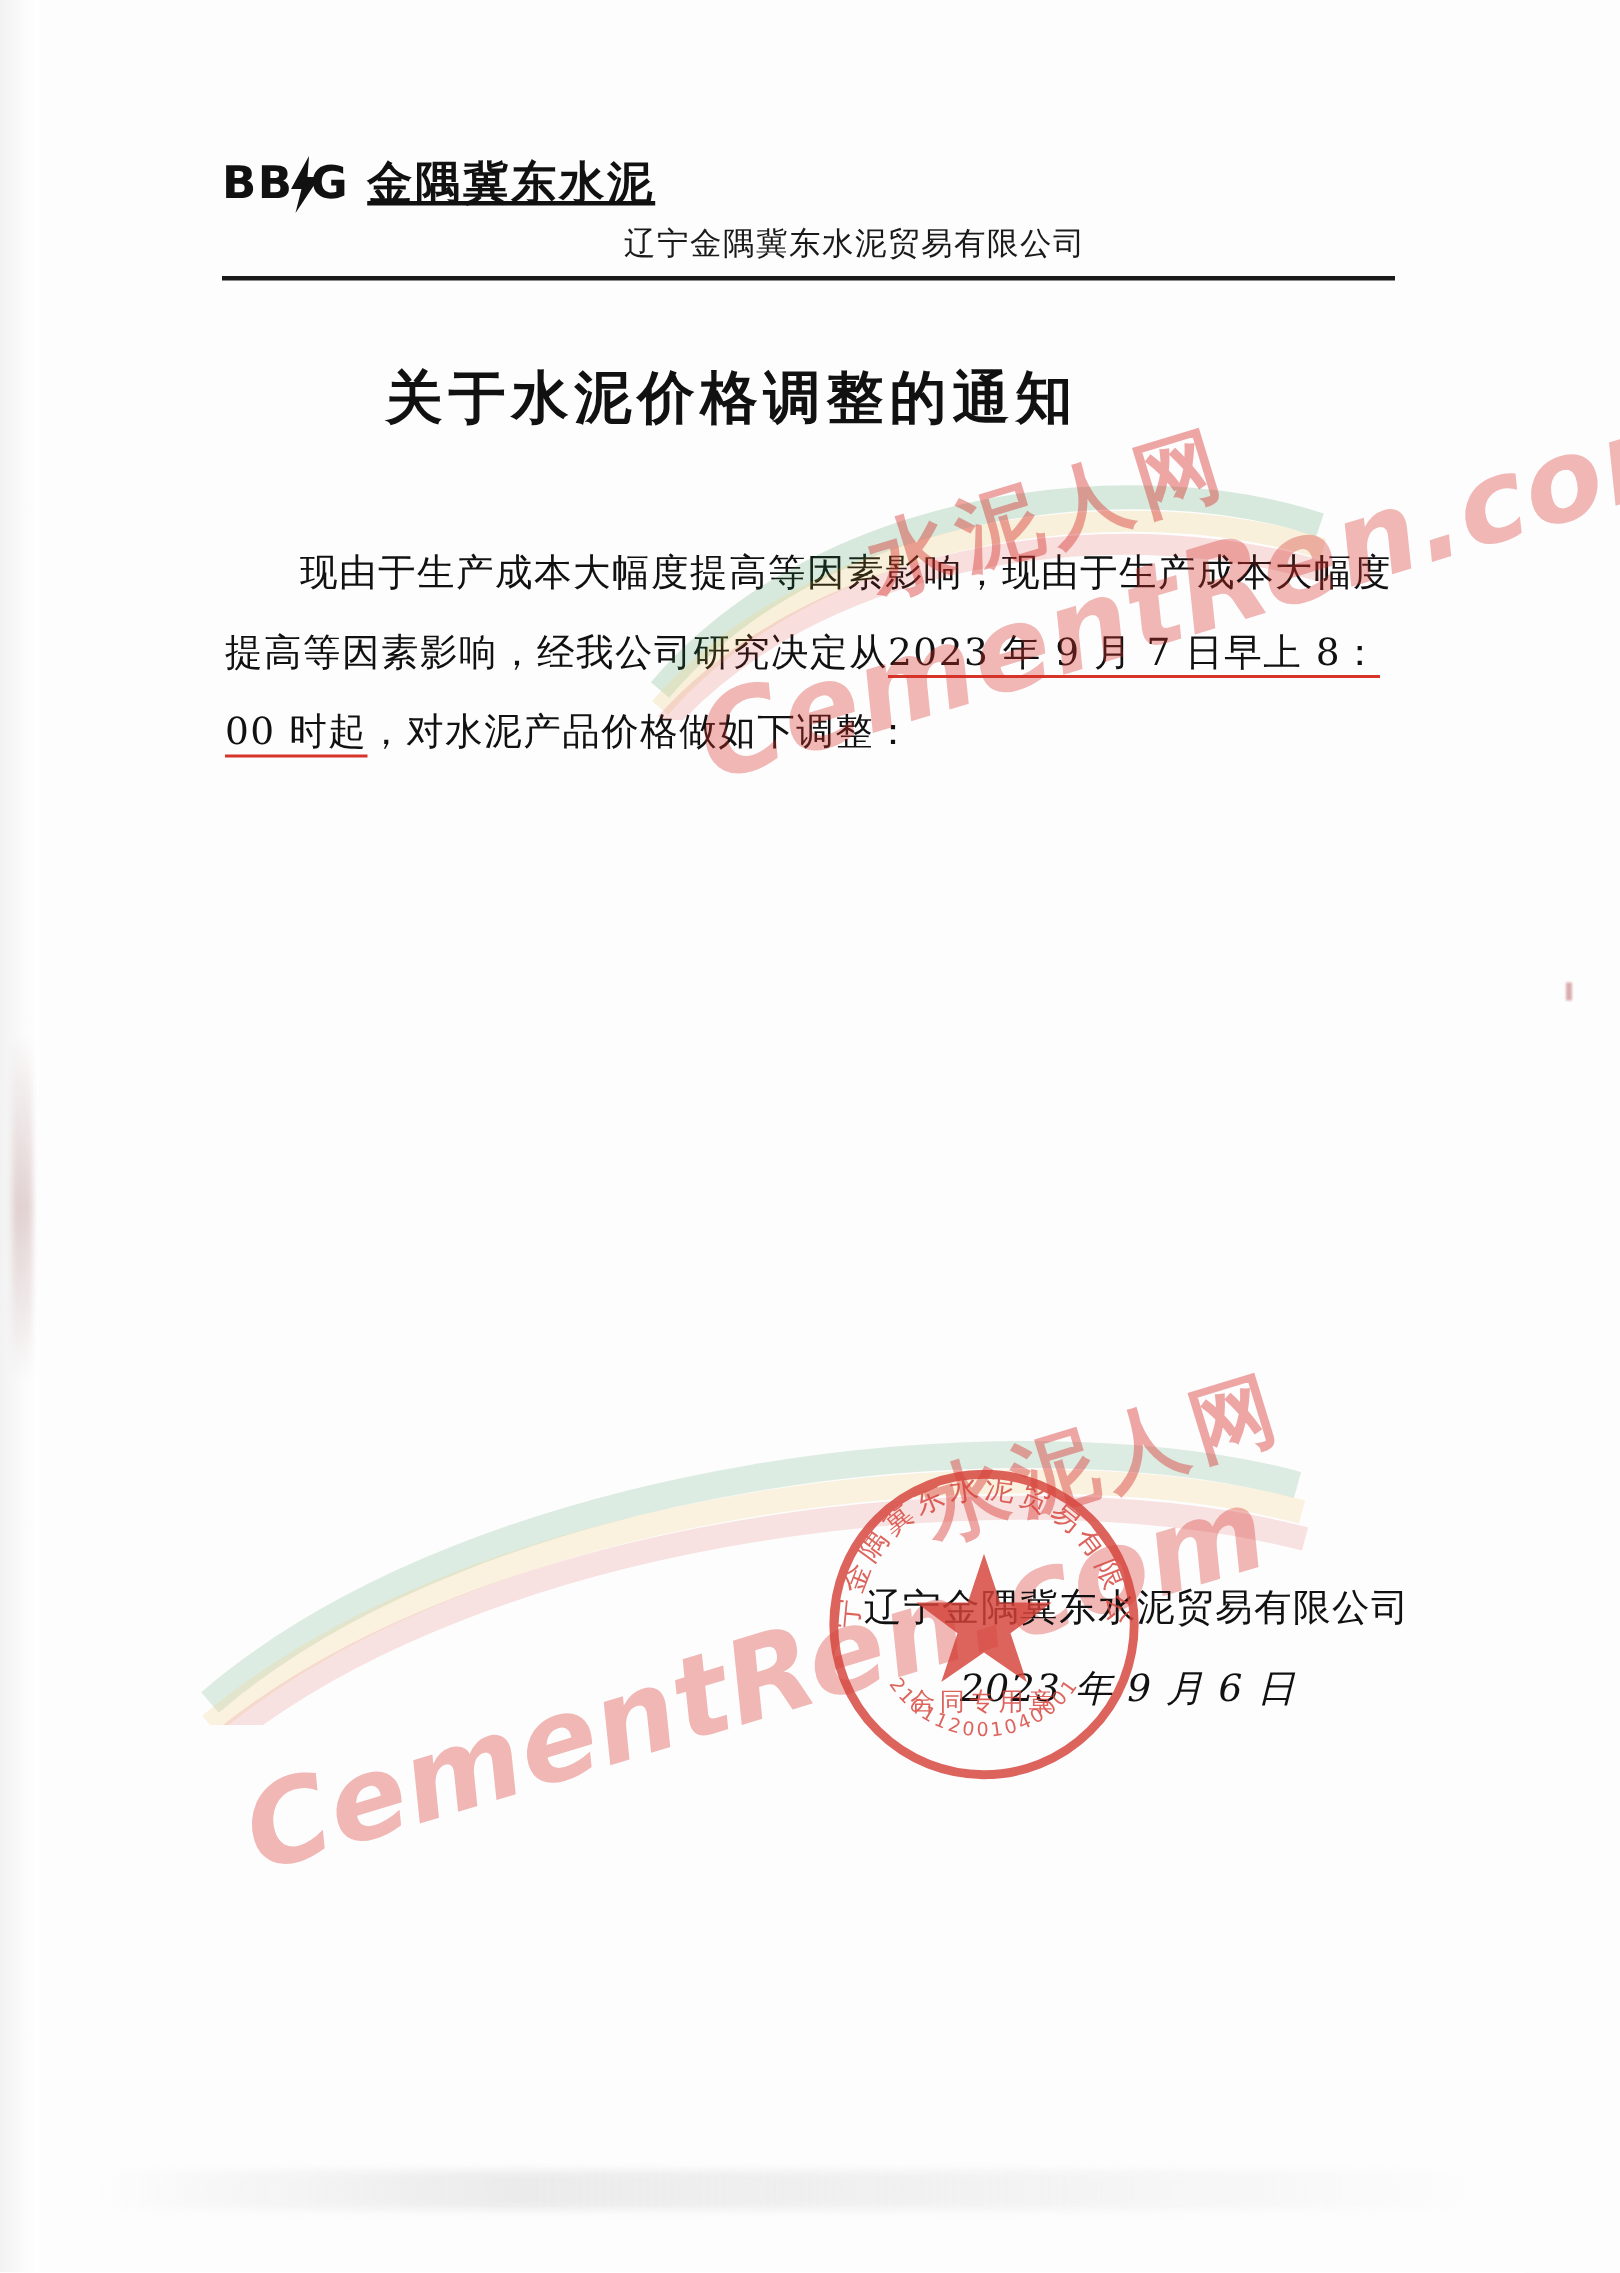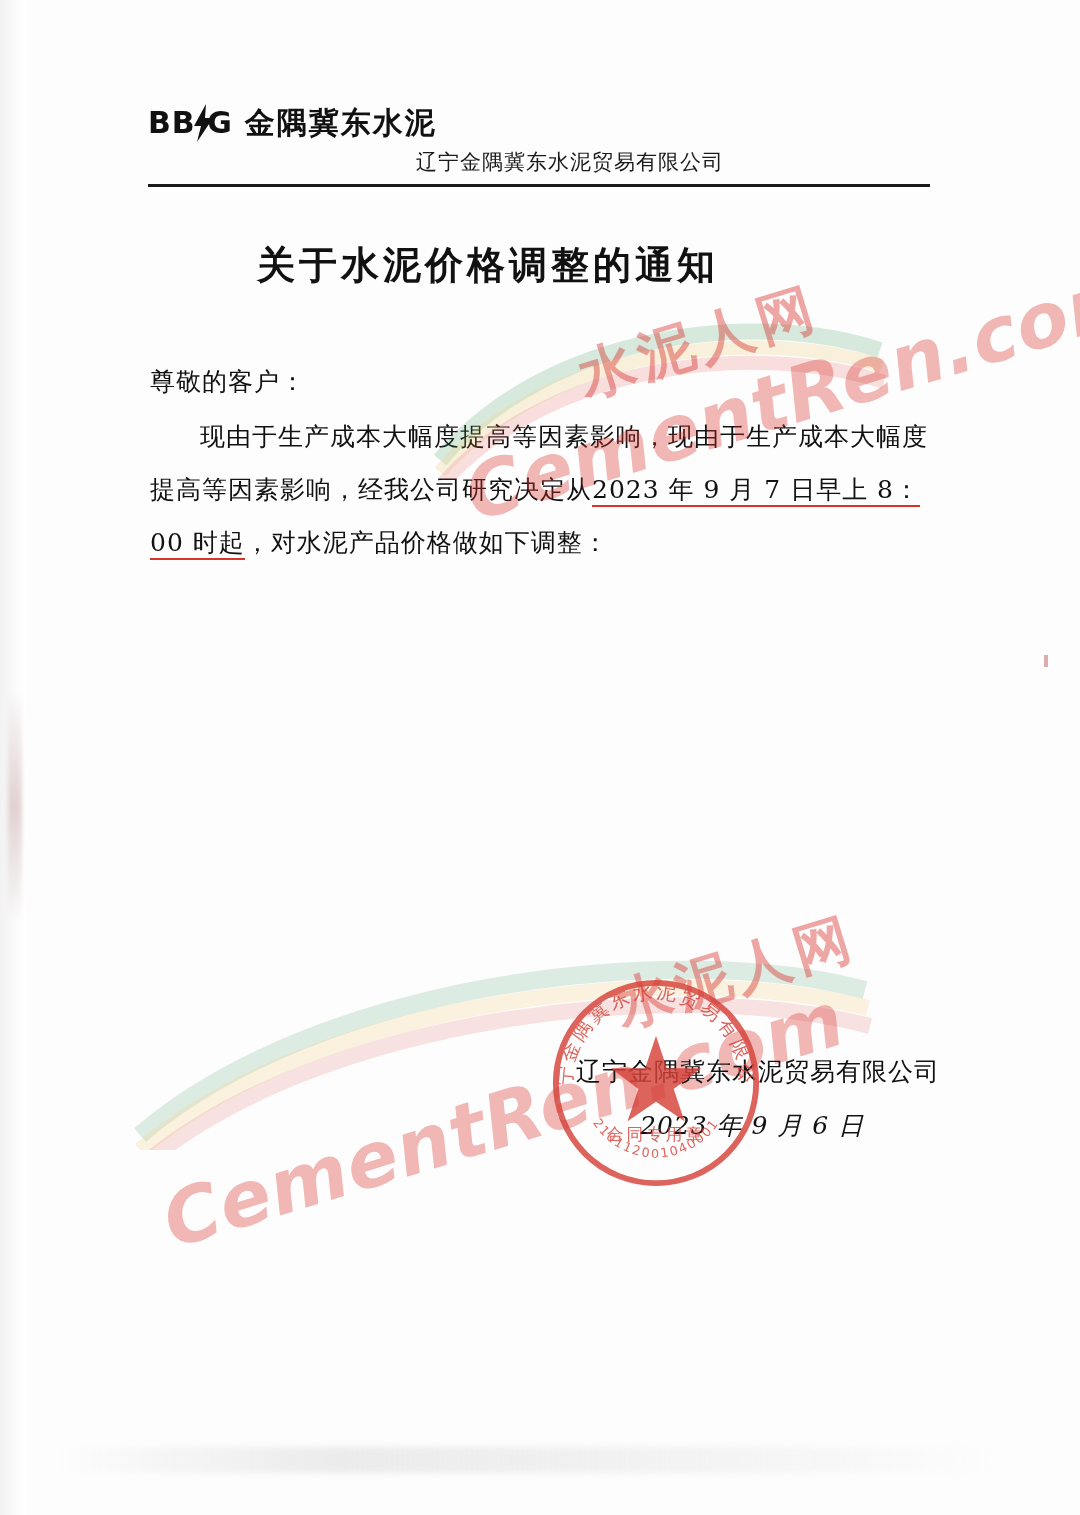--- a/index.html
+++ b/index.html
@@ -88,20 +88,21 @@
     width: 22px;
     height: 38px;
   }
   .logo-cn {
     font-family: "DejaVu Sans", "Liberation Sans", sans-serif;
     font-weight: bold;
     font-size: 30px;
     letter-spacing: 2px;
     color: #111;
     line-height: 1;
+    text-decoration: underline;
   }
   .company-line {
     margin-top: 10px;
     margin-left: 268px;
     font-family: "DejaVu Sans", "Liberation Sans", sans-serif;
     font-size: 21px;
     letter-spacing: 1px;
     color: #1a1a1a;
   }
   .rule {
@@ -237,21 +238,20 @@
       </span>
       <span class="logo-cn">金隅冀东水泥</span>
     </div>
     <div class="company-line">辽宁金隅冀东水泥贸易有限公司</div>
     <div class="rule"></div>
   </div>
 
   <div class="doc-title">关于水泥价格调整的通知</div>
 
   <div class="body-text">
-    <div class="p">尊敬的客户：</div>
     <div class="p indent">
       <span>现由于生产成本大幅度提高等因素影响，现由于生产成本大幅度提高等因素影响，经我公司研究决定从</span><span class="u-red">2023 年 9 月 7 日早上 8：00 时起</span><span>，对水泥产品价格做如下调整：</span>
     </div>
   </div>
 
   <div class="signature">
     <div>辽宁金隅冀东水泥贸易有限公司</div>
     <div class="sig-date">2023 年 9 月 6 日</div>
   </div>
 

